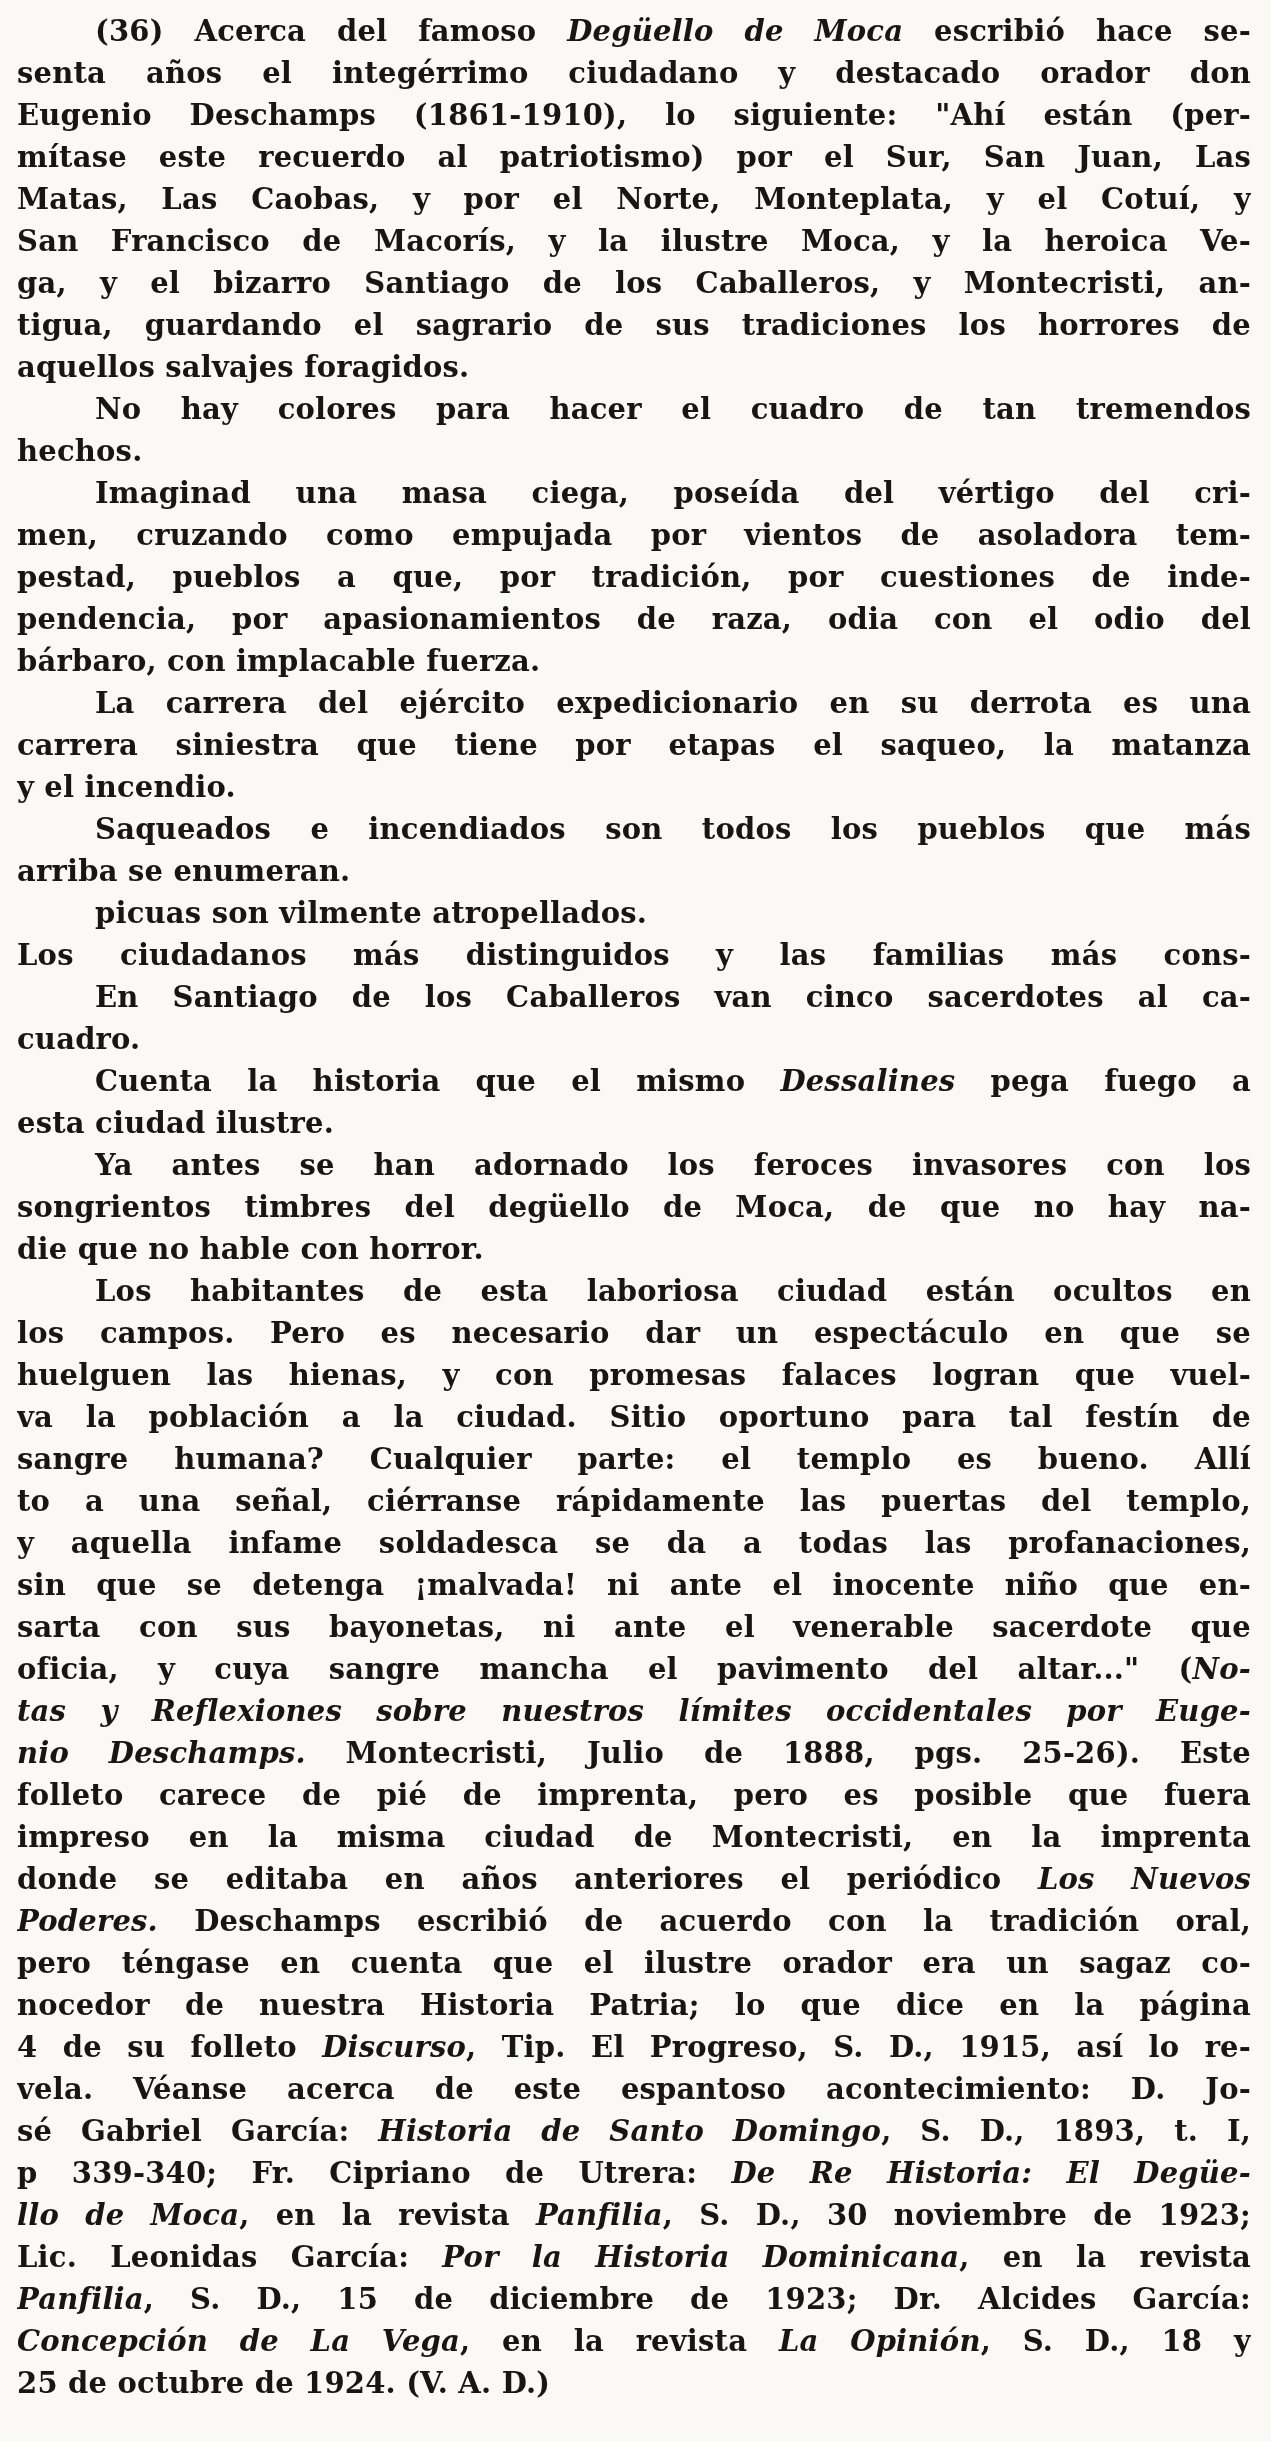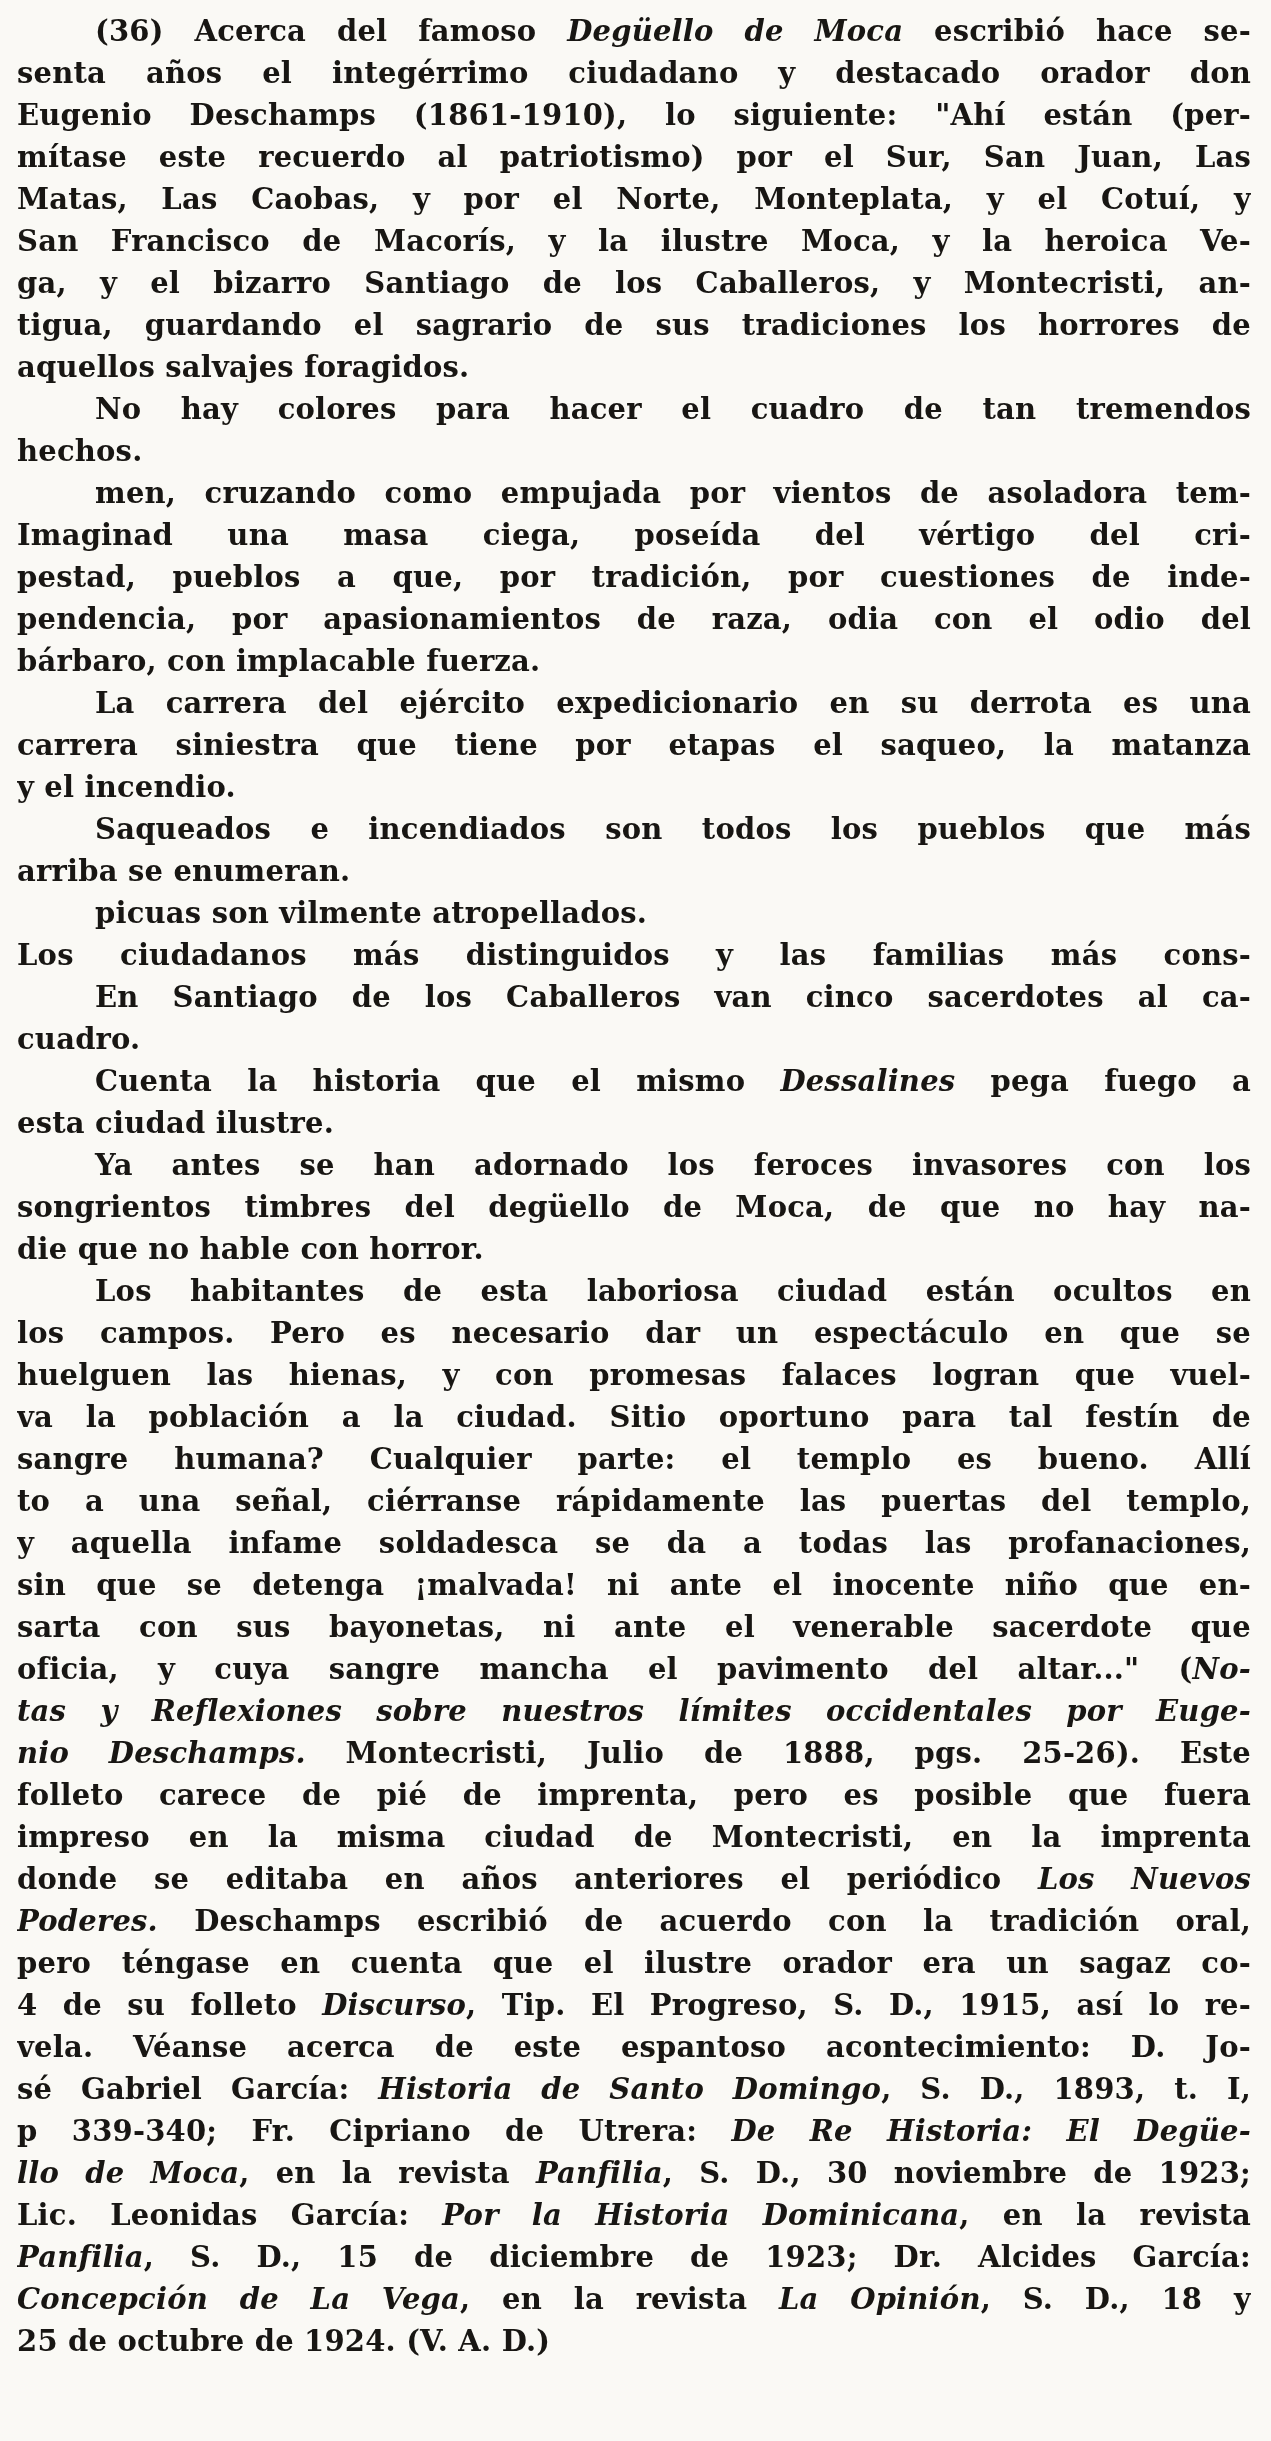--- a/index.html
+++ b/index.html
@@ -51,22 +51,22 @@
         <div class="line"><span>San Francisco de Macorís, y la ilustre Moca, y la heroica Ve-</span></div>
         <div class="line"><span>ga, y el bizarro Santiago de los Caballeros, y Montecristi, an-</span></div>
         <div class="line"><span>tigua, guardando el sagrario de sus tradiciones los horrores de</span></div>
         <div class="line lastline"><span>aquellos salvajes foragidos.</span></div>
       </div>
       <div class="para">
         <div class="line"><span>No hay colores para hacer el cuadro de tan tremendos</span></div>
         <div class="line lastline"><span>hechos.</span></div>
       </div>
       <div class="para">
+        <div class="line"><span>Imaginad una masa ciega, poseída del vértigo del cri-</span></div>
         <div class="line"><span>men, cruzando como empujada por vientos de asoladora tem-</span></div>
-        <div class="line"><span>Imaginad una masa ciega, poseída del vértigo del cri-</span></div>
         <div class="line"><span>pestad, pueblos a que, por tradición, por cuestiones de inde-</span></div>
         <div class="line"><span>pendencia, por apasionamientos de raza, odia con el odio del</span></div>
         <div class="line lastline"><span>bárbaro, con implacable fuerza.</span></div>
       </div>
       <div class="para">
         <div class="line"><span>La carrera del ejército expedicionario en su derrota es una</span></div>
         <div class="line"><span>carrera siniestra que tiene por etapas el saqueo, la matanza</span></div>
         <div class="line lastline"><span>y el incendio.</span></div>
       </div>
       <div class="para">
@@ -101,20 +101,21 @@
         <div class="line"><span>sin que se detenga ¡malvada! ni ante el inocente niño que en-</span></div>
         <div class="line"><span>sarta con sus bayonetas, ni ante el venerable sacerdote que</span></div>
         <div class="line"><span>oficia, y cuya sangre mancha el pavimento del altar..." (</span><i>No-</i></div>
         <div class="line"><i>tas y Reflexiones sobre nuestros límites occidentales por Euge-</i></div>
         <div class="line"><i>nio Deschamps.</i><span> Montecristi, Julio de 1888, pgs. 25-26). Este</span></div>
         <div class="line"><span>folleto carece de pié de imprenta, pero es posible que fuera</span></div>
         <div class="line"><span>impreso en la misma ciudad de Montecristi, en la imprenta</span></div>
         <div class="line"><span>donde se editaba en años anteriores el periódico </span><i>Los Nuevos</i></div>
         <div class="line"><i>Poderes.</i><span> Deschamps escribió de acuerdo con la tradición oral,</span></div>
         <div class="line"><span>pero téngase en cuenta que el ilustre orador era un sagaz co-</span></div>
+        <div class="line"><span>nocedor de nuestra Historia Patria; lo que dice en la página</span></div>
         <div class="line"><span>4 de su folleto </span><i>Discurso</i><span>, Tip. El Progreso, S. D., 1915, así lo re-</span></div>
         <div class="line"><span>vela. Véanse acerca de este espantoso acontecimiento: D. Jo-</span></div>
         <div class="line"><span>sé Gabriel García: </span><i>Historia de Santo Domingo</i><span>, S. D., 1893, t. I,</span></div>
         <div class="line"><span>p 339-340; Fr. Cipriano de Utrera: </span><i>De Re Historia: El Degüe-</i></div>
         <div class="line"><i>llo de Moca</i><span>, en la revista </span><i>Panfilia</i><span>, S. D., 30 noviembre de 1923;</span></div>
         <div class="line"><span>Lic. Leonidas García: </span><i>Por la Historia Dominicana</i><span>, en la revista</span></div>
         <div class="line"><i>Panfilia</i><span>, S. D., 15 de diciembre de 1923; Dr. Alcides García:</span></div>
         <div class="line"><i>Concepción de La Vega</i><span>, en la revista </span><i>La Opinión</i><span>, S. D., 18 y</span></div>
         <div class="line lastline"><span>25 de octubre de 1924. (V. A. D.)</span></div>
       </div>

